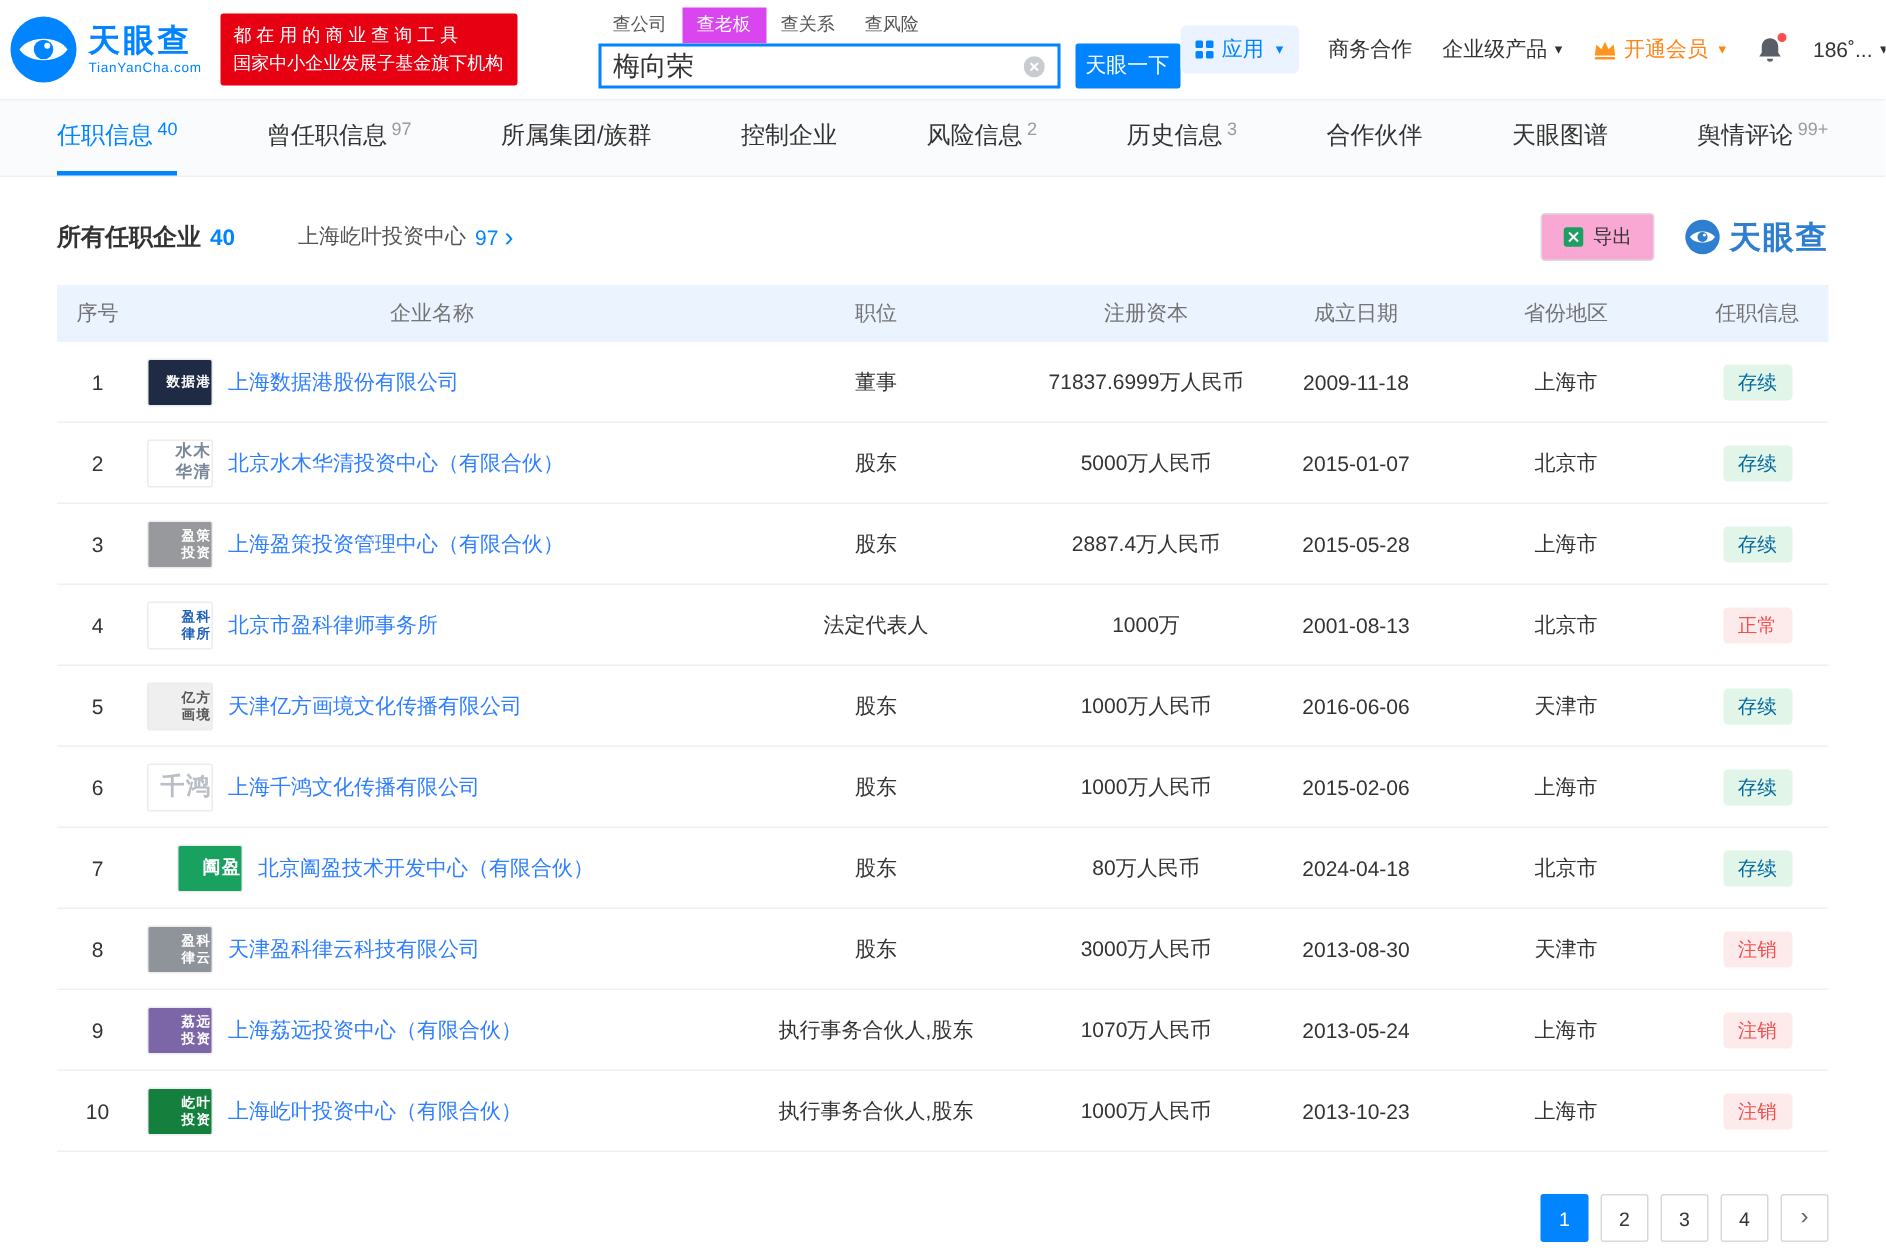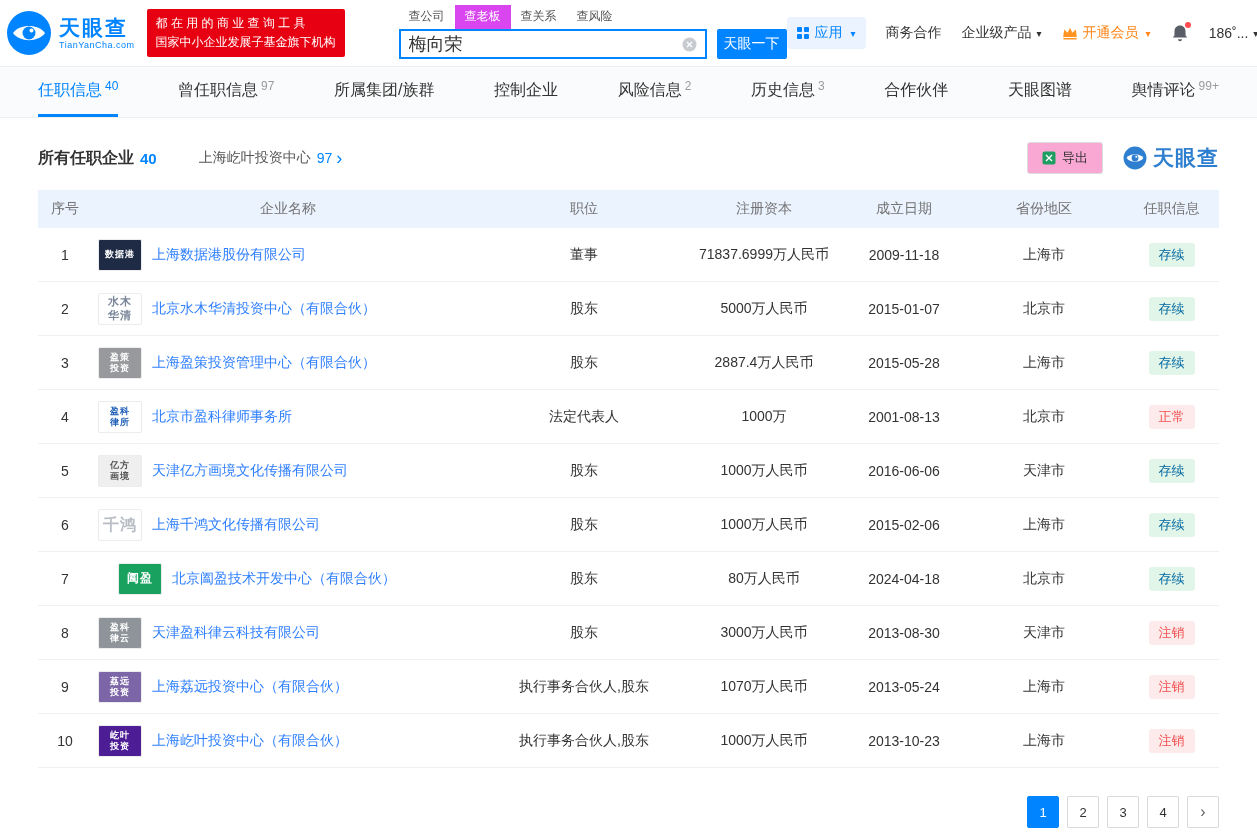--- a/index.html
+++ b/index.html
@@ -49,21 +49,21 @@
   .chev { color:#0084FF; font-size:18px; line-height:1; margin-left:4px; }
   .sec-right { margin-left:auto; display:flex; align-items:center; gap:20px; }
   .export-btn { display:flex; align-items:center; gap:6px; background:#f9a8d4; border:1px solid #DCDCDC; border-radius:3px; padding:6px 14px; font-size:13px; color:#333; cursor:pointer; font-family:inherit; }
   .watermark { display:flex; align-items:center; gap:6px; color:#2E7FD0; font-size:21px; font-weight:bold; letter-spacing:1px; }
   
   .data-table { width:1181px; margin:0 38px; border-collapse:collapse; font-size:14px; table-layout:fixed; }
   .data-table thead th { background:#EBF3FF; height:38px; font-weight:normal; color:#737373; text-align:center; }
   .data-table td { height:53px; border-bottom:1px solid #F0F0F0; text-align:center; color:#333; vertical-align:middle; }
   .td-company { text-align:left !important; padding-left:6px; }
   .co-wrap { display:flex; align-items:center; }
-  .co-logo { width:44px; height:32px; min-width:44px; border:1px solid #ECECEC; border-radius:2px; display:flex; flex-direction:column; align-items:center; justify-content:center; margin-right:10px; box-sizing:border-box; overflow:hidden; }
+  .co-logo { width:44px; height:32px; min-width:44px; border:1px solid #ECECEC; border-radius:2px; display:flex; flex-direction:column; align-items:flex-end; justify-content:center; margin-right:10px; box-sizing:border-box; overflow:hidden; }
   .co-logo div { line-height:1.2; font-weight:bold; letter-spacing:1px; }
   .co-link { color:#2E7FFF; text-decoration:none; cursor:pointer; }
   .badge { display:inline-block; padding:3px 10px; border-radius:3px; font-size:13px; }
   .badge.green { background:#E2F5E9; color:#0369a1;font-family:Liberation Serif, serif; }
   .badge.red { background:#FDEBEB; color:#F15050; }
   
   .pagination { display:flex; justify-content:flex-end; gap:8px; margin:28px 38px 0; padding-bottom:34px; }
   .page-btn { width:32px; height:32px; border:1px solid #D9D9D9; background:#fff; color:#333; font-size:13px; border-radius:2px; cursor:pointer; font-family:inherit; display:flex; align-items:center; justify-content:center; }
   .page-btn.active { background:#0084FF; border-color:#0084FF; color:#fff; }
   .page-btn.next { color:#666; font-size:16px; }
@@ -385,21 +385,21 @@
         <td>执行事务合伙人,股东</td>
         <td>1070万人民币</td>
         <td>2013-05-24</td>
         <td>上海市</td>
         <td><span class="badge red">注销</span></td>
       </tr>
       <tr>
         <td class="td-no">10</td>
         <td class="td-company">
           <div class="co-wrap">
-            <div class="co-logo" style="background: #4c1d95; color: rgb(255, 255, 255); font-size: 9px;">
+            <div class="co-logo" style="background: #15803d; color: rgb(255, 255, 255); font-size: 9px;">
               <div>屹叶</div>
               <div>投资</div>
             </div>
             <a class="co-link">上海屹叶投资中心（有限合伙）</a>
           </div>
         </td>
         <td>执行事务合伙人,股东</td>
         <td>1000万人民币</td>
         <td>2013-10-23</td>
         <td>上海市</td>

